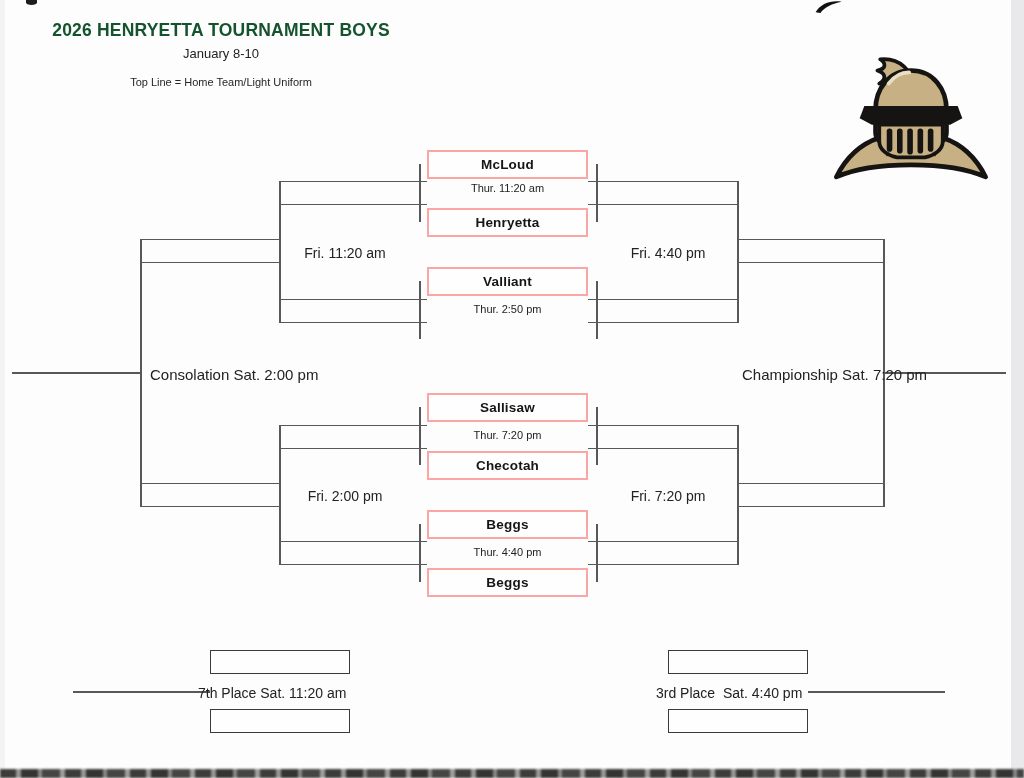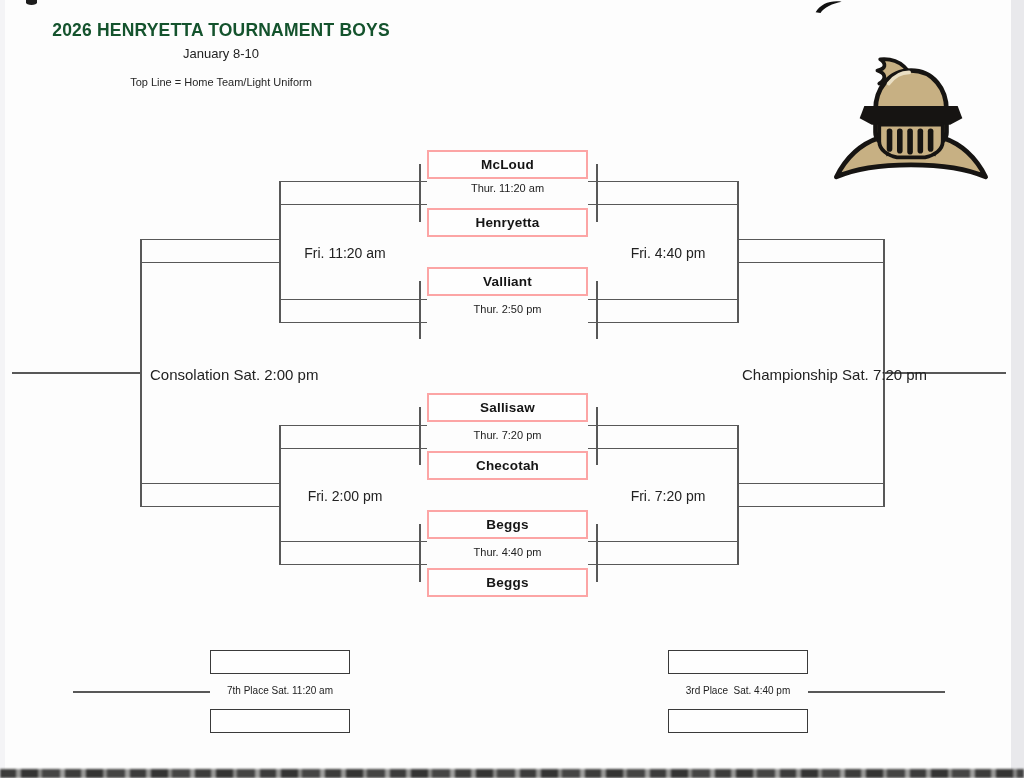--- a/index.html
+++ b/index.html
@@ -20,21 +20,21 @@
       border-top:1.5px solid #585858;border-bottom:1.5px solid #585858;}
   
   .tbox{position:absolute;left:427px;width:161px;height:29px;box-sizing:border-box;
         border:2px solid #fca5a5;background:#fefefe;display:flex;align-items:center;justify-content:center;
         font-size:13.5px;font-weight:bold;color:#151515;letter-spacing:.2px;}
   .gtime{position:absolute;left:427px;width:161px;text-align:center;font-size:11px;color:#222;}
   .mlabel{position:absolute;width:124px;text-align:center;font-size:14px;color:#222;}
   .flabel{position:absolute;font-size:15px;color:#222;white-space:pre;}
   
   .pbox{position:absolute;width:140px;height:24px;box-sizing:border-box;border:1.5px solid #3a3a3a;background:#fefefe;}
-  .plabel{position:absolute;width:164px;text-align:center;font-size:10px;color:#222;white-space:pre;}
+  .plabel{position:absolute;width:164px;text-align:left;font-size:14px;color:#222;white-space:pre;}
   
   .right-band{position:absolute;left:1011px;top:0;width:13px;height:778px;background:#e9e9ec;}
   .left-band{position:absolute;left:0;top:0;width:5px;height:778px;background:#f4f4f6;}
   .corner-mark{position:absolute;left:26px;top:0;width:11px;height:5px;background:#1d1d1d;border-radius:0 0 50% 50%;}
   .swoosh{position:absolute;left:810px;top:0;width:34px;height:13px;}
   .bottom-strip{position:absolute;left:0;top:769px;width:1024px;height:9px;opacity:.92;filter:blur(1.1px);
     background:repeating-linear-gradient(90deg,#2c2c2b 0 16px,#8e8e8c 16px 21px,#232322 21px 38px,#7f7f7d 38px 42px,#363635 42px 60px,#979795 60px 65px);}
   .logo{position:absolute;left:826px;top:50px;width:170px;height:140px;}
 </style>
 </head>

